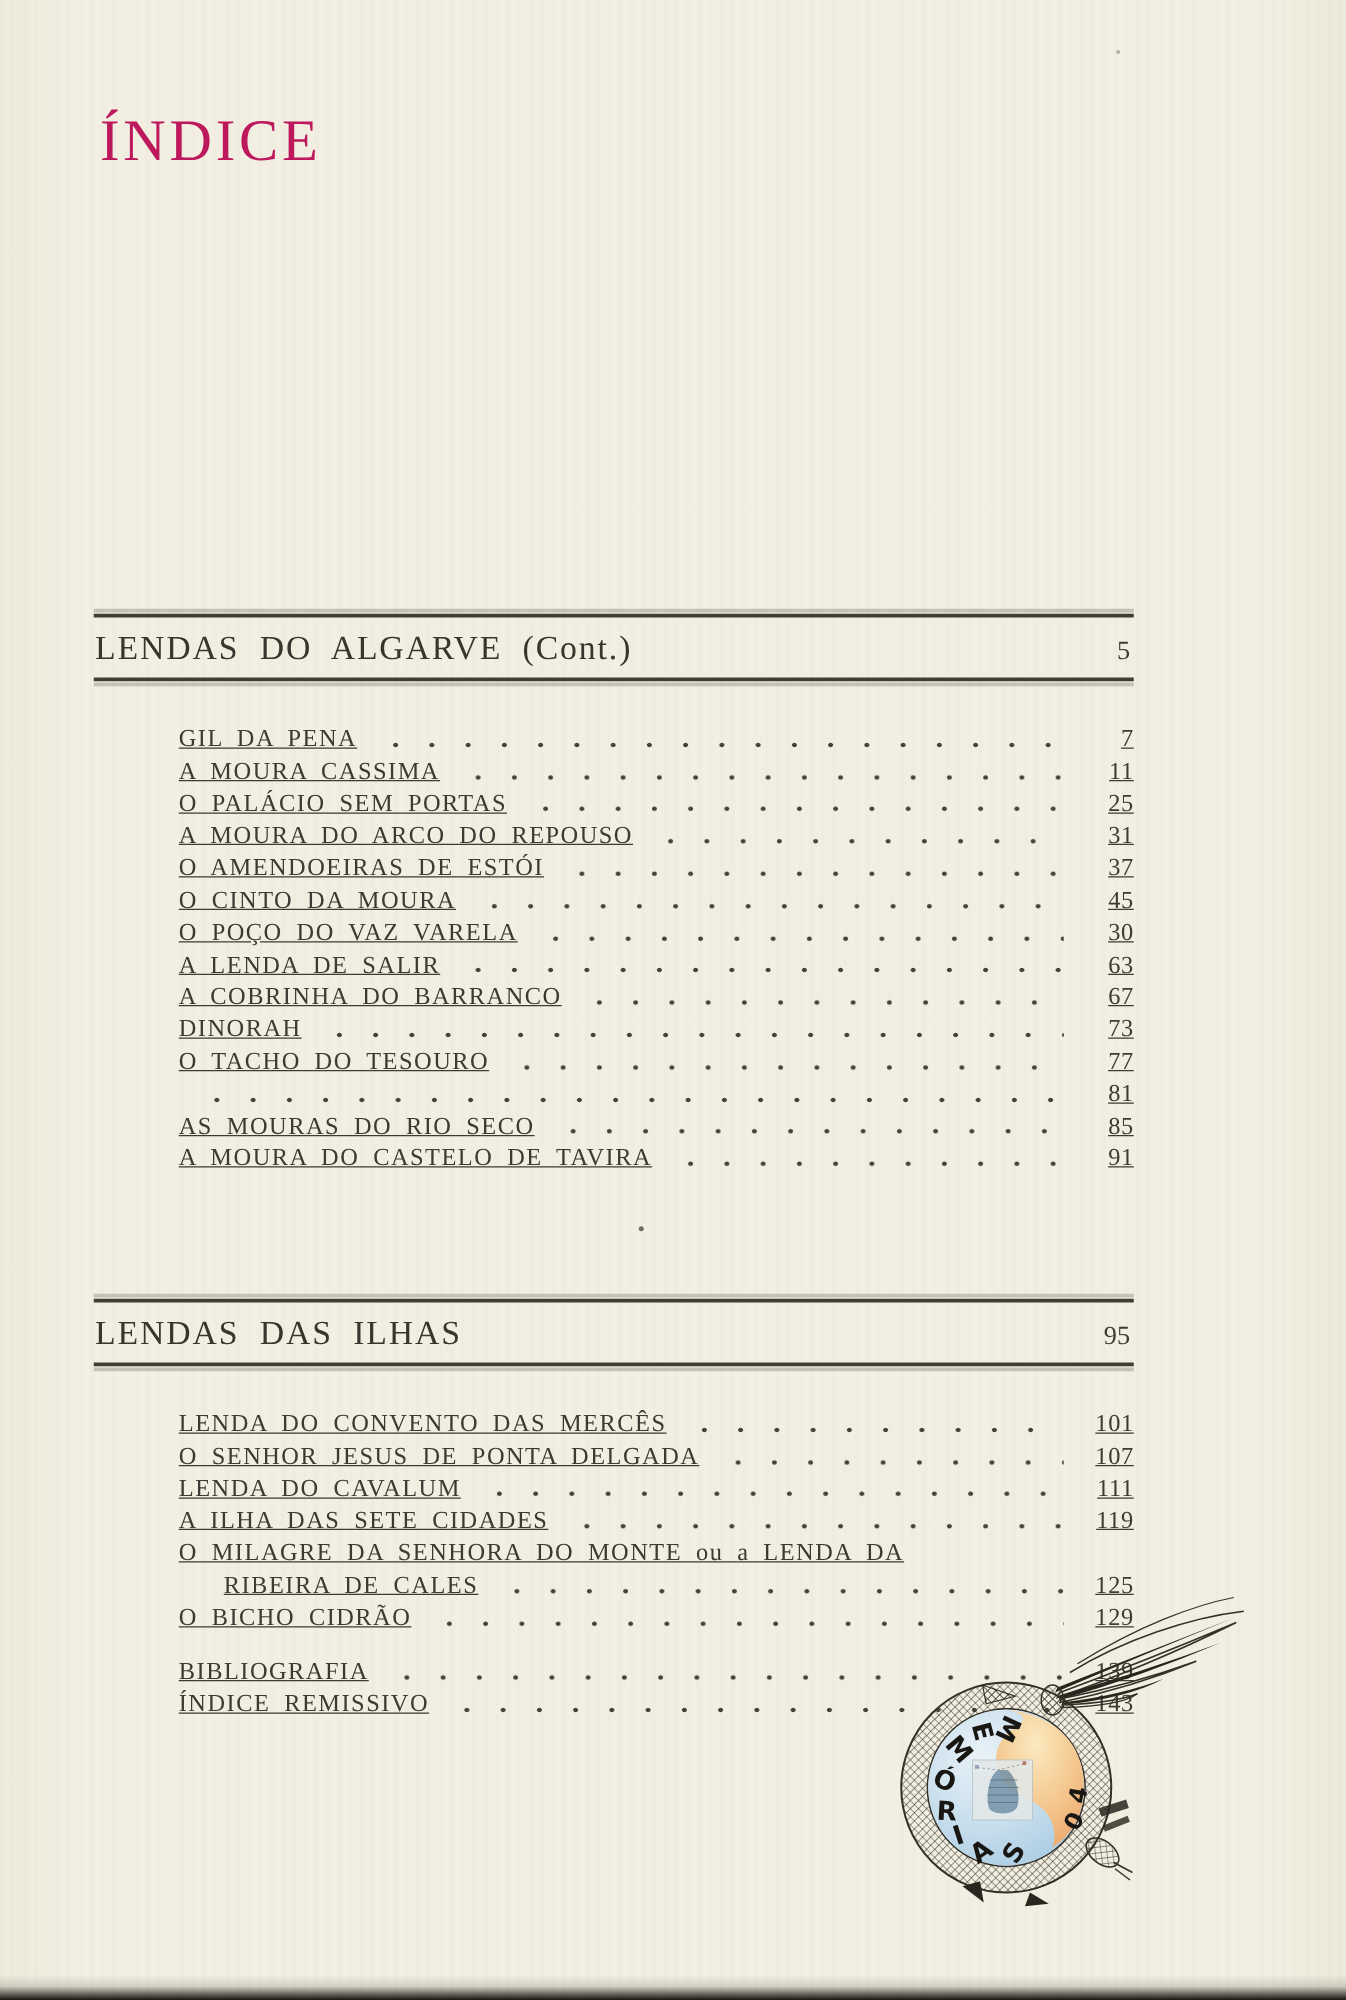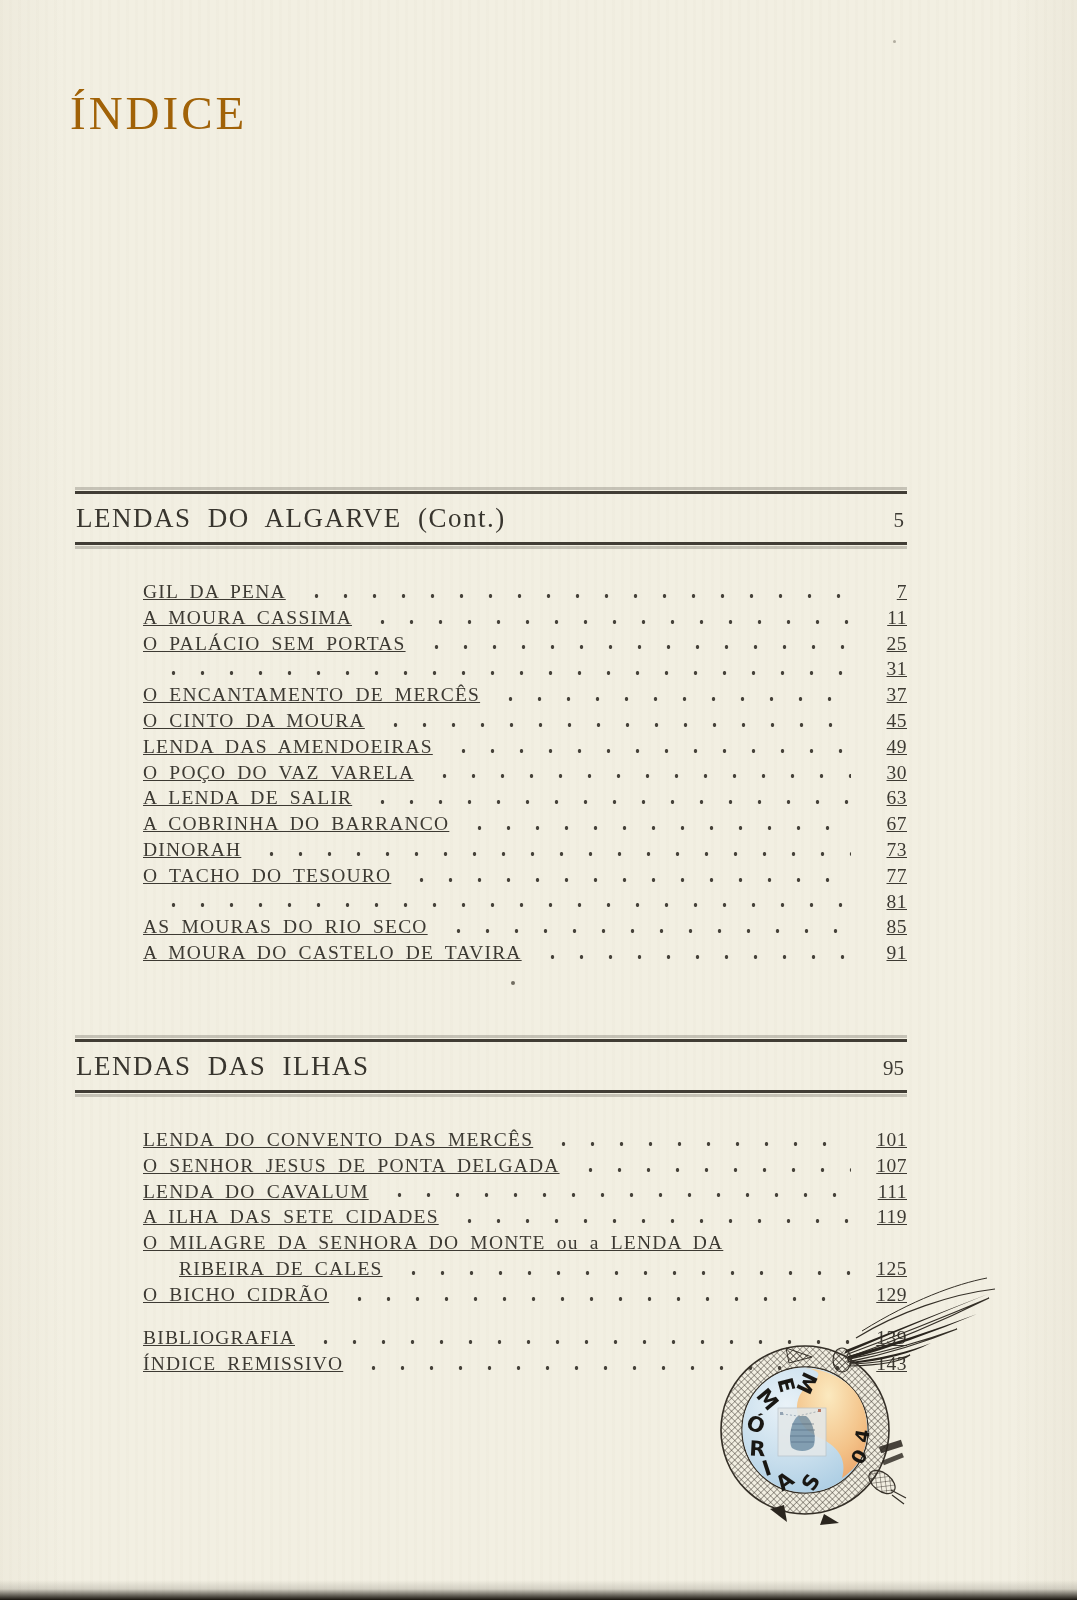--- a/index.html
+++ b/index.html
@@ -11,22 +11,22 @@
   }
   
   #paper-texture{
     position:absolute;inset:0;
     background:
       linear-gradient(90deg, rgba(220,214,196,.18) 0%, rgba(255,255,255,0) 6%, rgba(255,255,255,0) 94%, rgba(215,208,190,.20) 100%),
       repeating-linear-gradient(90deg, rgba(200,192,172,.05) 0 3px, rgba(255,255,255,0) 3px 9px);
     pointer-events:none;
   }
   #page-title{
-    position:absolute;left:70px;top:86px;margin:0;
-    font-size:47px;font-weight:normal;letter-spacing:3px;color:#a16207;
+    position:absolute;left:80px;top:86px;margin:0;
+    font-size:47px;font-weight:normal;letter-spacing:3px;color:#be185d;
   }
   .toc-section{position:absolute;left:75px;width:832px;}
   #section-0{top:491px;}
   #section-1{top:1039px;}
   .rule{height:0;border-top:3px solid #413d35;}
   .rule.top{box-shadow:0 -4px 0 0 rgba(65,61,53,.25);}
   .rule.bot{box-shadow:0 4px 0 0 rgba(65,61,53,.25);}
   .head-row{
     display:flex;justify-content:space-between;align-items:baseline;
     padding:9px 3px 8px 1px;
@@ -87,37 +87,33 @@
         <span class="t">A MOURA CASSIMA</span>
         <span class="leader"></span>
         <span class="p">11</span>
       </div>
       <div class="row">
         <span class="t">O PALÁCIO SEM PORTAS</span>
         <span class="leader"></span>
         <span class="p">25</span>
       </div>
       <div class="row">
+        <span class="t">A MOURA DO ARCO DO REPOUSO</span>
         <span class="leader"></span>
         <span class="p">31</span>
       </div>
       <div class="row">
-        <span class="t">O ENCANTAMENTO DE MERCÊS</span>
+        <span class="t">O AMENDOEIRAS DE ESTÓI</span>
         <span class="leader"></span>
         <span class="p">37</span>
       </div>
       <div class="row">
         <span class="t">O CINTO DA MOURA</span>
         <span class="leader"></span>
         <span class="p">45</span>
-      </div>
-      <div class="row">
-        <span class="t">LENDA DAS AMENDOEIRAS</span>
-        <span class="leader"></span>
-        <span class="p">49</span>
       </div>
       <div class="row">
         <span class="t">O POÇO DO VAZ VARELA</span>
         <span class="leader"></span>
         <span class="p">30</span>
       </div>
       <div class="row">
         <span class="t">A LENDA DE SALIR</span>
         <span class="leader"></span>
         <span class="p">63</span>

